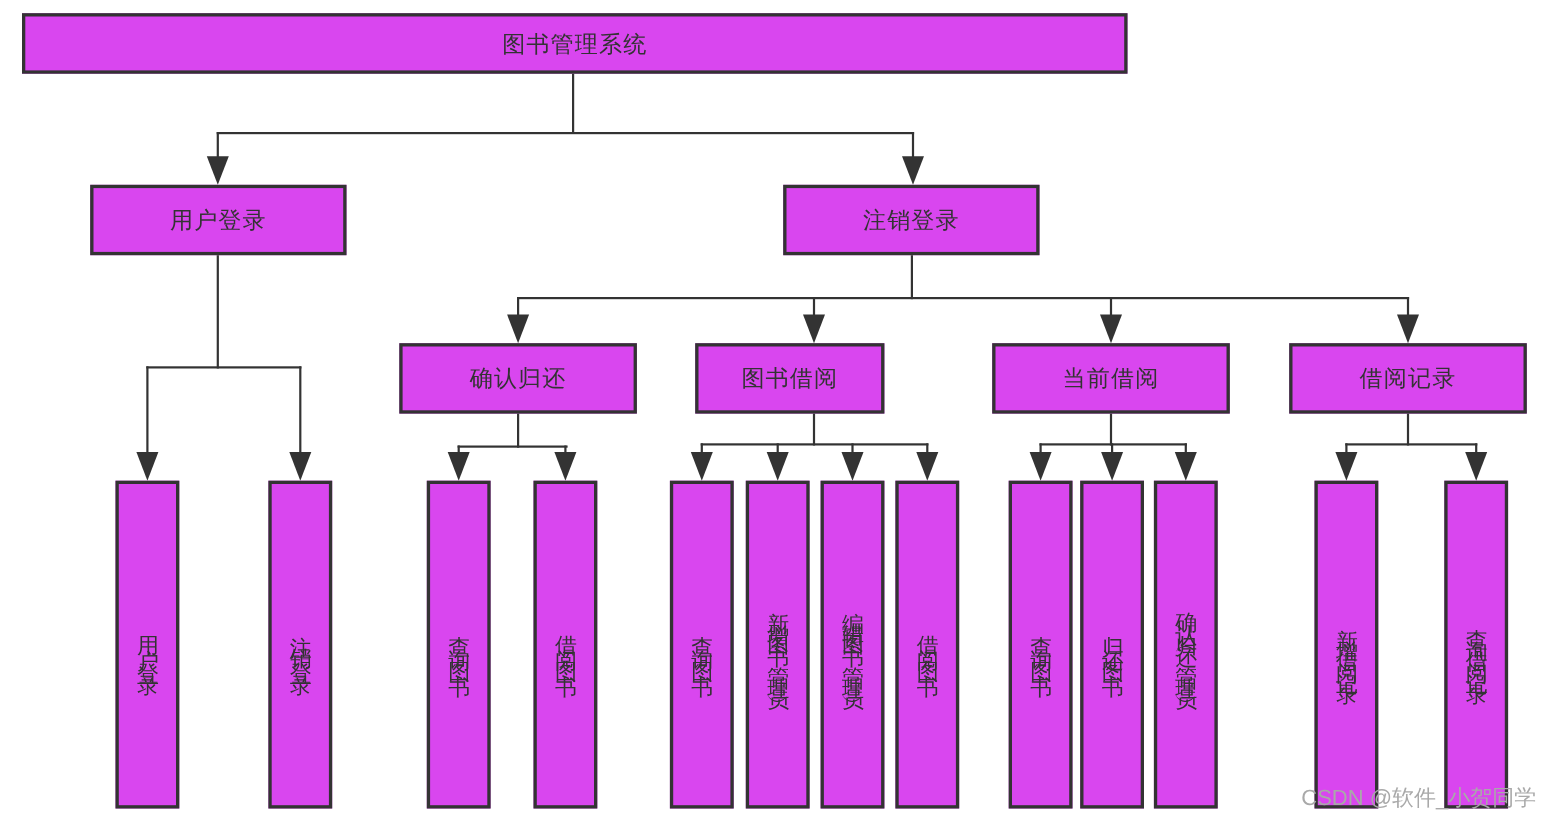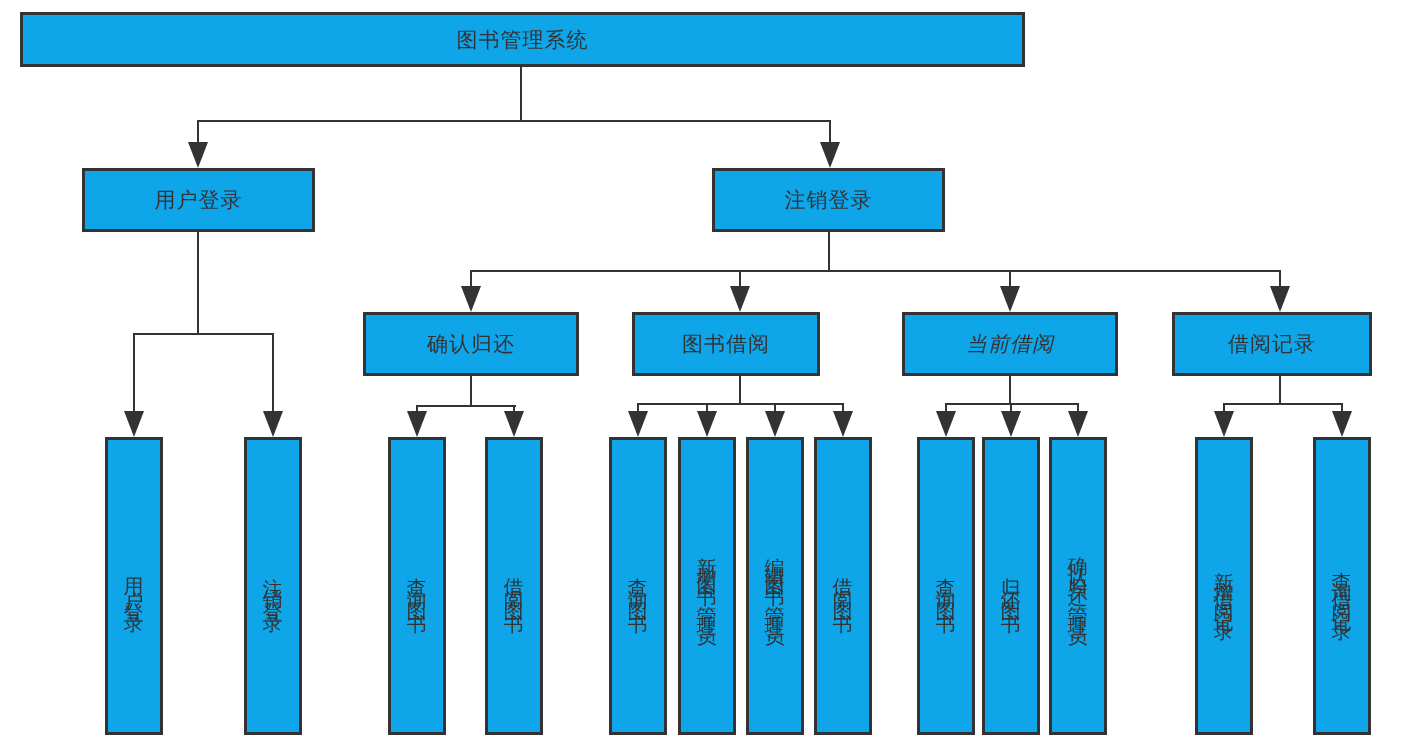--- a/index.html
+++ b/index.html
@@ -9,21 +9,21 @@
     height: 747px;
     background: #ffffff;
     font-family: "Liberation Sans", "DejaVu Sans", sans-serif;
     color: #333333;
     overflow: hidden;
   }
   .box {
     position: absolute;
     box-sizing: border-box;
     border: 3px solid #333333;
-    background: #0ea5e9;
+    background: #d946ef;
     display: flex;
     align-items: center;
     justify-content: center;
     overflow: hidden;
   }
   .hlabel {
     font-size: 21px;
     letter-spacing: 1px;
     color: #333333;
     white-space: nowrap;
@@ -87,27 +87,27 @@
   <div class="vl" style="left:1009px;top:270px;height:18px;"></div>
   <div class="vl" style="left:1279px;top:270px;height:18px;"></div>
   <div class="arw" style="left:461px;top:286px;"></div>
   <div class="arw" style="left:730px;top:286px;"></div>
   <div class="arw" style="left:1000px;top:286px;"></div>
   <div class="arw" style="left:1270px;top:286px;"></div>
 
   <div class="box" style="left:363px;top:312px;width:216px;height:64px;">
     <span class="hlabel">确认归还</span>
   </div>
-  <div class="box" style="left:632px;top:312px;width:188px;height:64px;">
+  <div class="box" style="left:632px;top:312px;width:172px;height:64px;">
     <span class="hlabel">图书借阅</span>
   </div>
-  <div class="box" style="left:902px;top:312px;width:216px;height:64px;font-style:italic;">
+  <div class="box" style="left:902px;top:312px;width:216px;height:64px;">
     <span class="hlabel">当前借阅</span>
   </div>
-  <div class="box" style="left:1172px;top:312px;width:200px;height:64px;">
+  <div class="box" style="left:1172px;top:312px;width:216px;height:64px;">
     <span class="hlabel">借阅记录</span>
   </div>
 
   <div class="vl" style="left:197px;top:232px;height:103px;"></div>
   <div class="hl" style="left:133px;top:333px;width:141px;"></div>
   <div class="vl" style="left:133px;top:333px;height:80px;"></div>
   <div class="vl" style="left:272px;top:333px;height:80px;"></div>
   <div class="arw" style="left:124px;top:411px;"></div>
   <div class="arw" style="left:263px;top:411px;"></div>
 
@@ -182,14 +182,15 @@
     <span class="vt tight">确认归还（管理员）</span>
   </div>
 
   <div class="box" style="left:1195px;top:437px;width:58px;height:298px;">
     <span class="vt tight">新增借阅记录</span>
   </div>
   <div class="box" style="left:1313px;top:437px;width:58px;height:298px;">
     <span class="vt tight">查询借阅记录</span>
   </div>
 
+  <div class="watermark">CSDN @软件_小贺同学</div>
 
 </div>
 
 </body></html>

